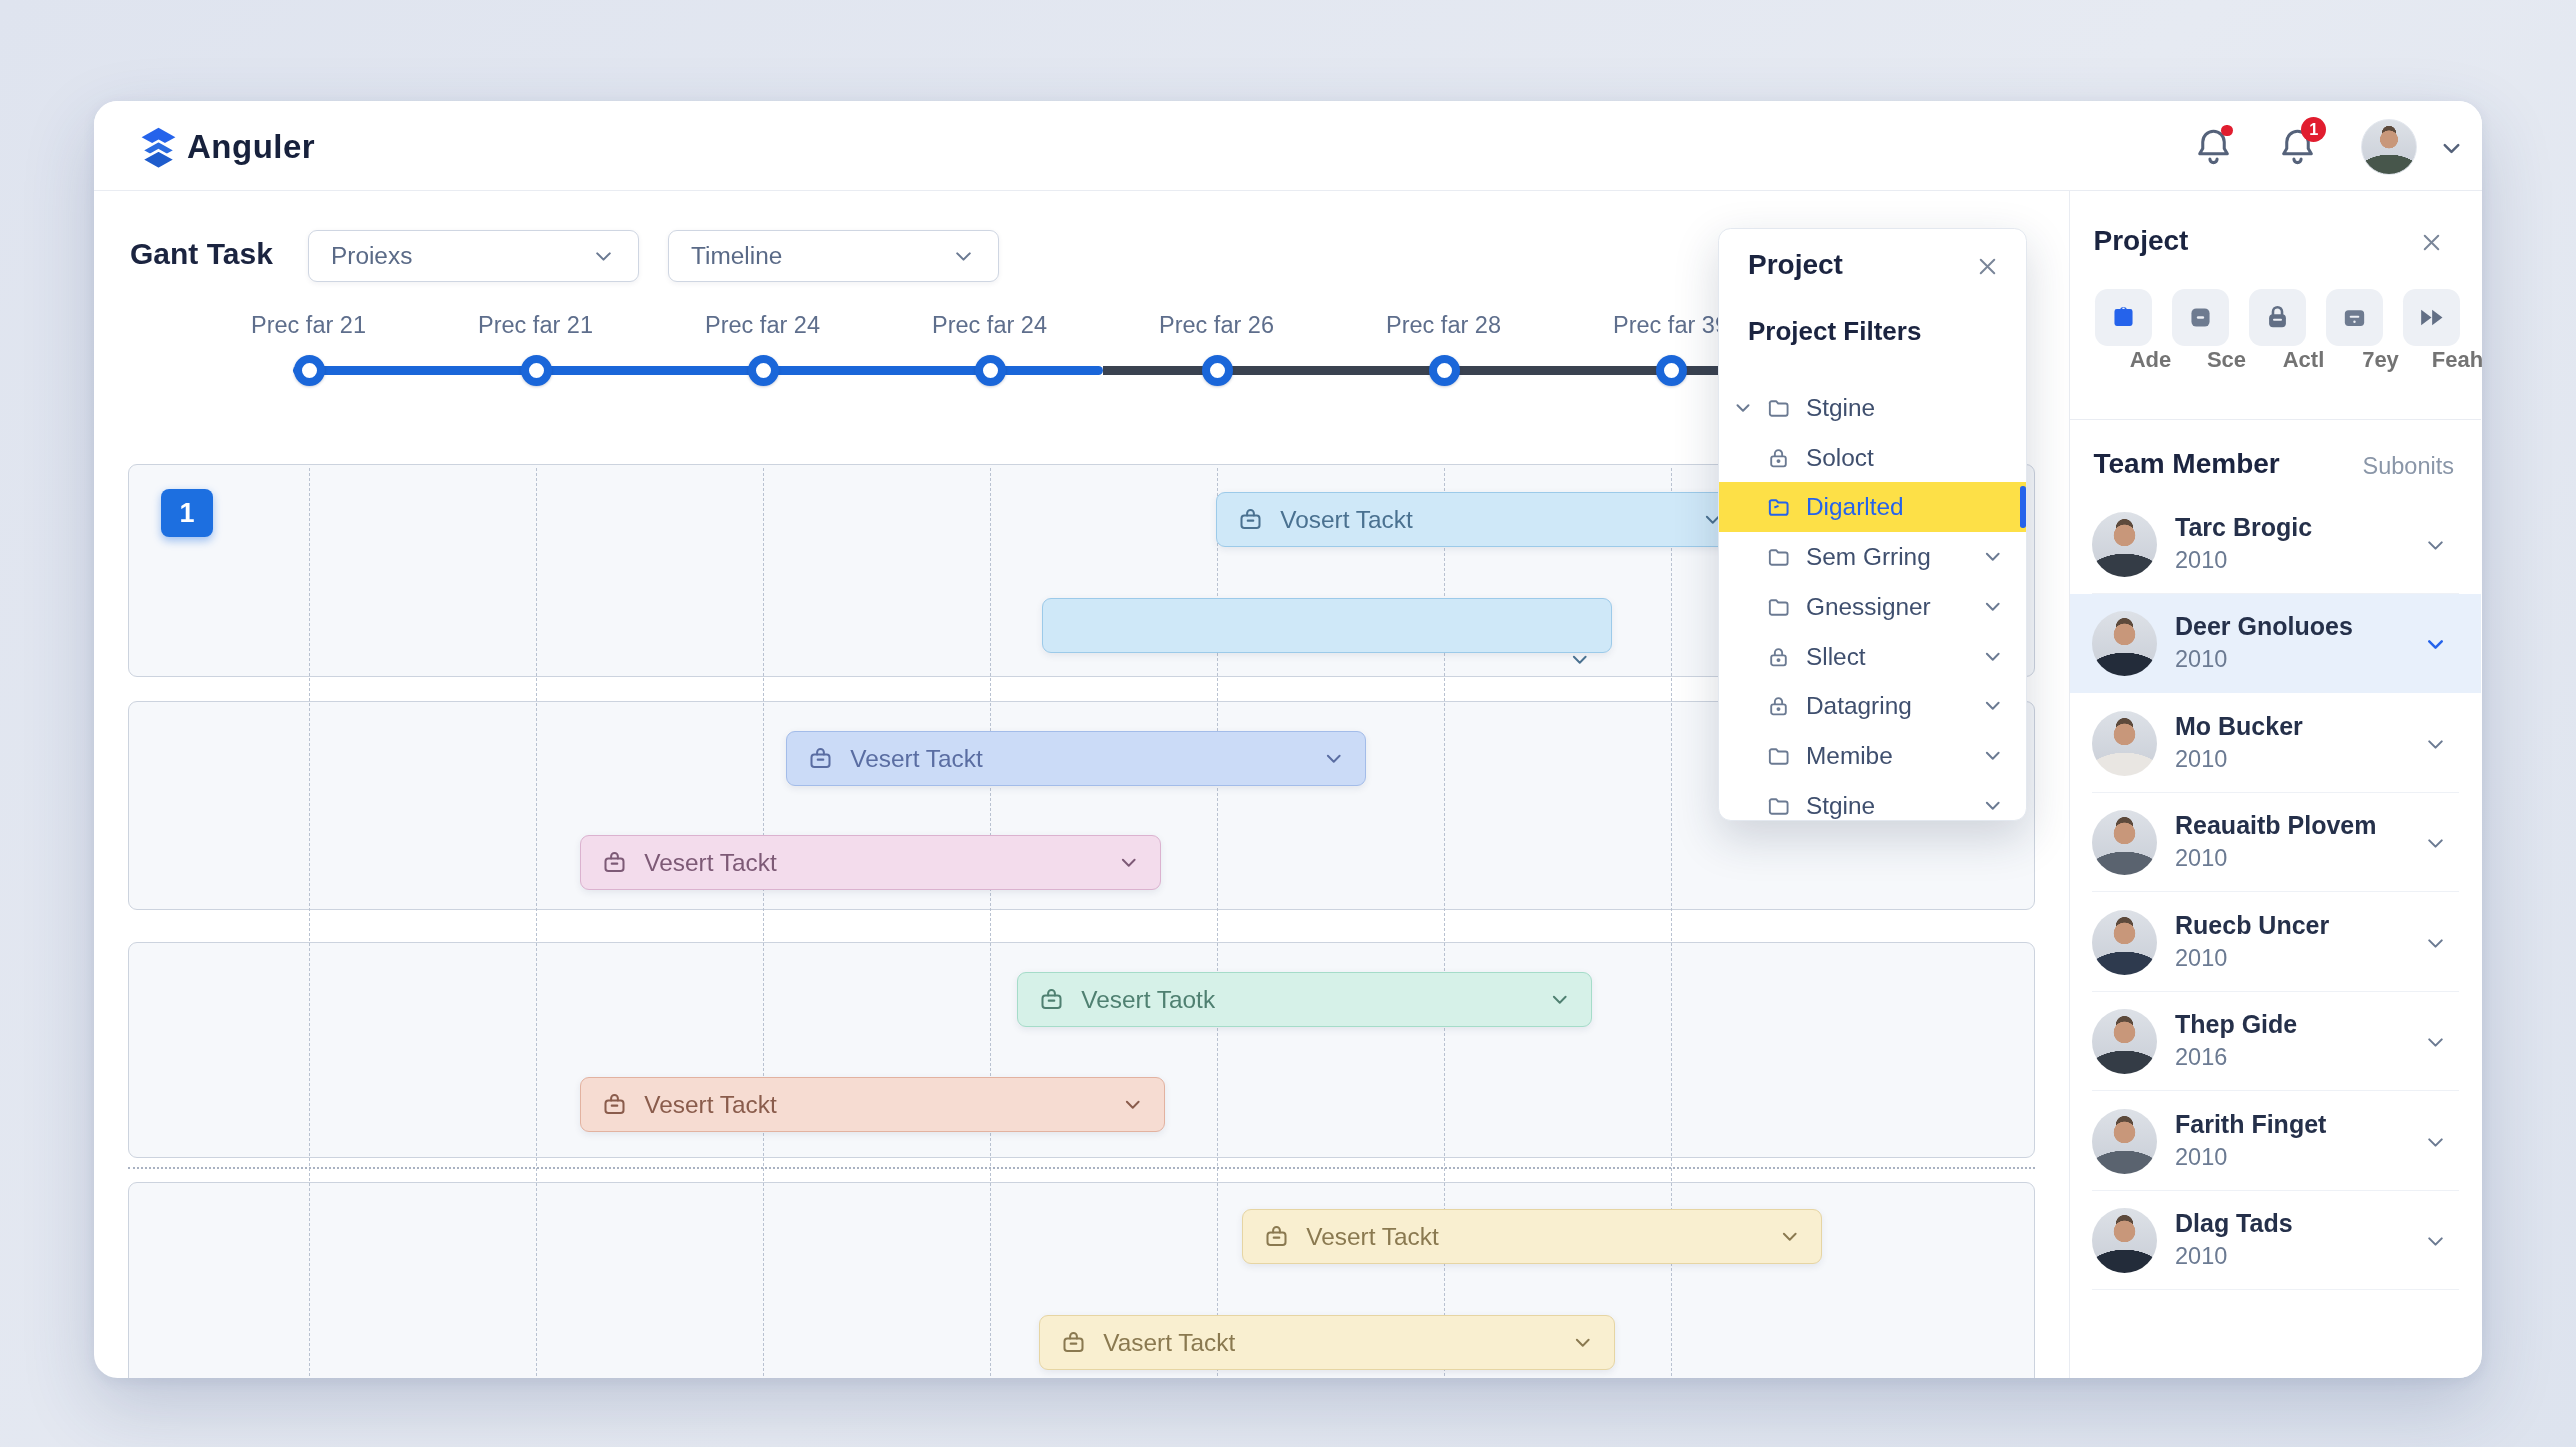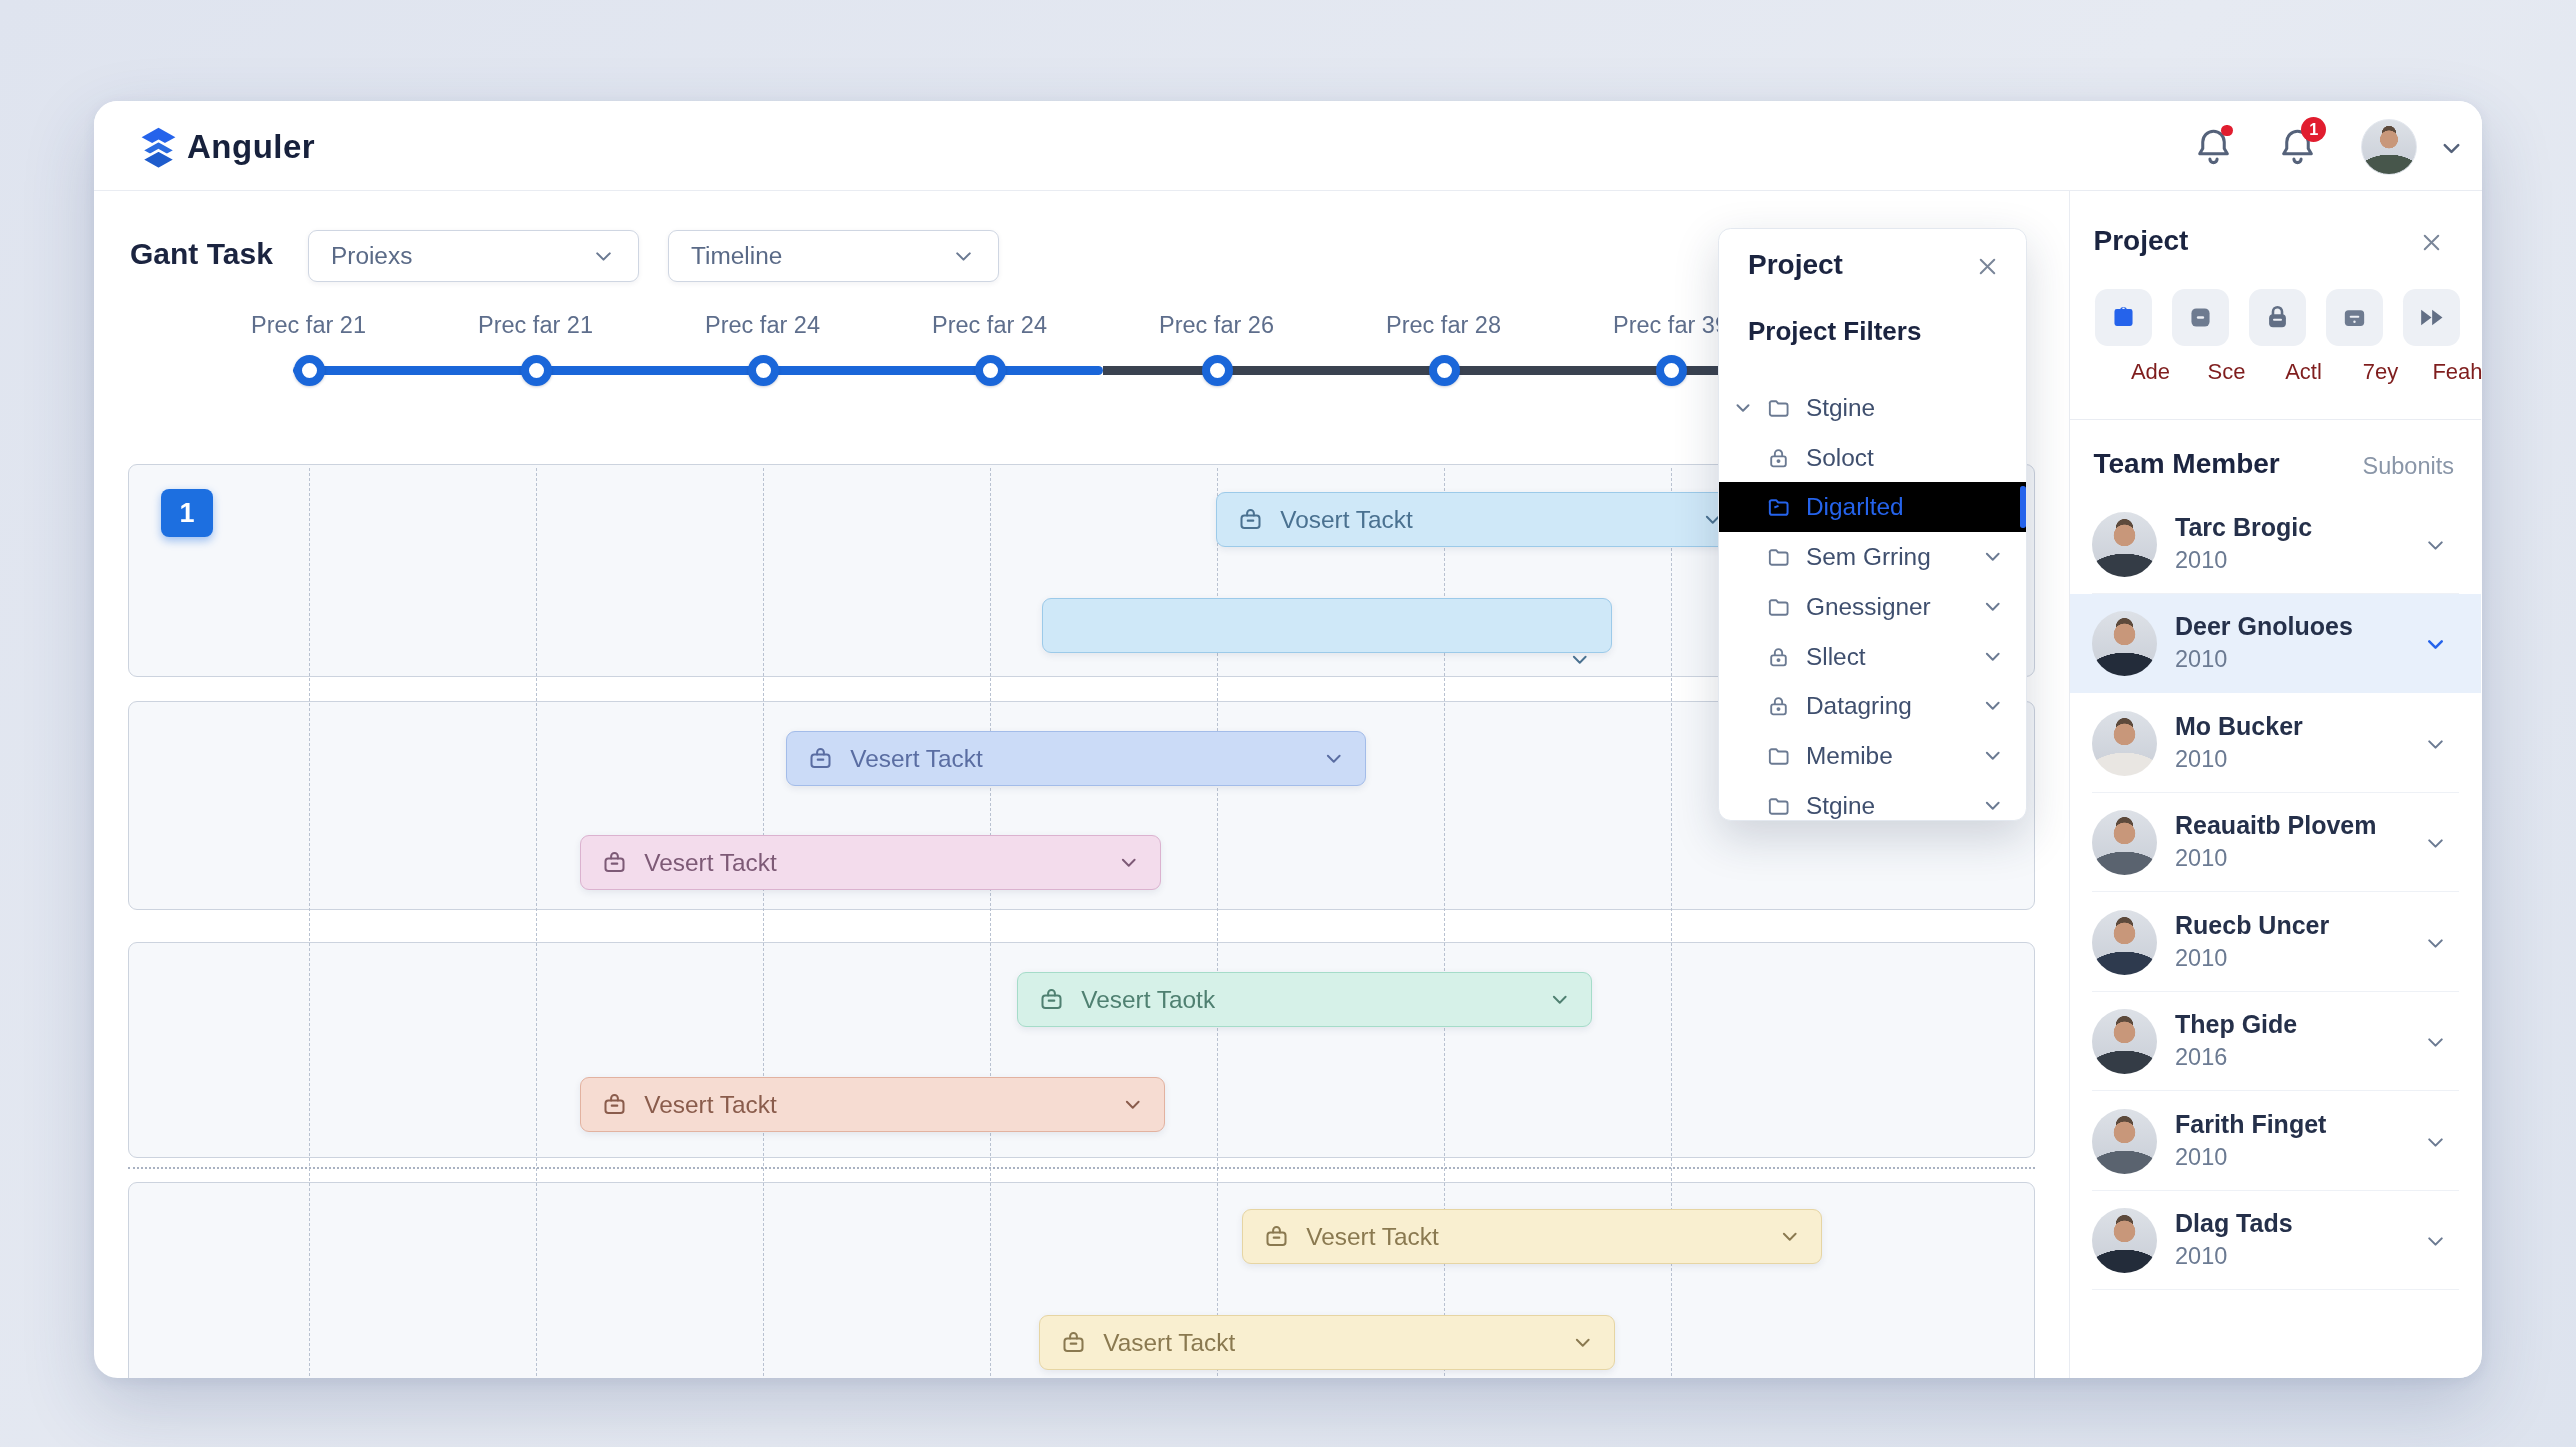--- a/index.html
+++ b/index.html
@@ -83,29 +83,29 @@
     border-radius:12.7px; box-shadow:0 16.3px 45px rgba(30,42,74,.18); z-index:40; }
   .panel-title { position:absolute; left:29px; top:20px; font-size:28px; font-weight:700; color:#1b2440; }
   .panel-close { position:absolute; right:25px; top:23.5px; cursor:pointer; }
   .panel-heading { position:absolute; left:29px; top:87px; font-size:26px; font-weight:700; color:#1b2440; }
   .f-item { position:absolute; left:0; width:100%; height:50px; display:flex; align-items:center; font-size:24.4px;
     color:#3f4f6e; cursor:pointer;padding-left:8px; }
   .f-item .fi-caret { position:absolute; left:12.7px; }
   .f-item .fi-icon { position:absolute; left:47px; display:flex; }
   .f-item .fi-label { position:absolute; left:87px; }
   .f-item .fi-chev { position:absolute; right:22px; }
-  .f-item.sel { background:#000000; color:#2563eb; }
+  .f-item.sel { background:#fde047; color:#2563eb; }
   .f-item.sel .fi-bar { position:absolute; right:0; top:3.6px; bottom:3.6px; width:6.3px; background:#2563eb; border-radius:2.7px; }
   
   .rside { position:absolute; left:1975px; top:90px; width:412px; height:1187px; border-left:0.9px solid #e9ecf2; background:#fff; }
   .rs-title { position:absolute; left:23.5px; top:34px; font-size:28px; font-weight:700; color:#1b2440; }
   .rs-close { position:absolute; right:36px; top:38px; cursor:pointer; }
   .tile { position:absolute; top:98px; width:57px; height:57px; background:#edf0f5; border-radius:12.7px;
     display:flex; align-items:center; justify-content:center; cursor:pointer; }
-  .tile-label { position:absolute; top:168px; width:109px; margin-left:-26px; text-align:center; font-size:22px; color:#7f1d1d; }
+  .tile-label { position:absolute; top:156px; width:109px; margin-left:-26px; text-align:center; font-size:22px; color:#737373;font-weight:bold; }
   .t1 { left:25px; } .t2 { left:102px; } .t3 { left:179px; } .t4 { left:256px; } .t5 { left:333px; }
   .rs-div { position:absolute; left:0; top:228px; width:100%; height:0.9px; background:#e9ecf2; }
   .team-title { position:absolute; left:23.5px; top:257px; font-size:28px; font-weight:700; color:#1b2440; }
   .team-link { position:absolute; right:27px; top:262px; font-size:23.5px; color:#8a96a8; cursor:pointer; }
   .member { position:absolute; left:0; width:100%; height:99px; cursor:pointer; }
   .member .m-sep { position:absolute; left:22px; right:22px; bottom:0; height:0.9px; background:#eef1f6; }
   .member.sel { background:#e8f0fb; }
   .m-avatar { position:absolute; left:22px; top:17px; width:65px; height:65px; }
   .m-name { position:absolute; left:105px; top:18px; font-size:25px; font-weight:600; color:#25304a; }
   .m-year { position:absolute; left:105px; top:52px; font-size:23.5px; color:#6b7a92; }

